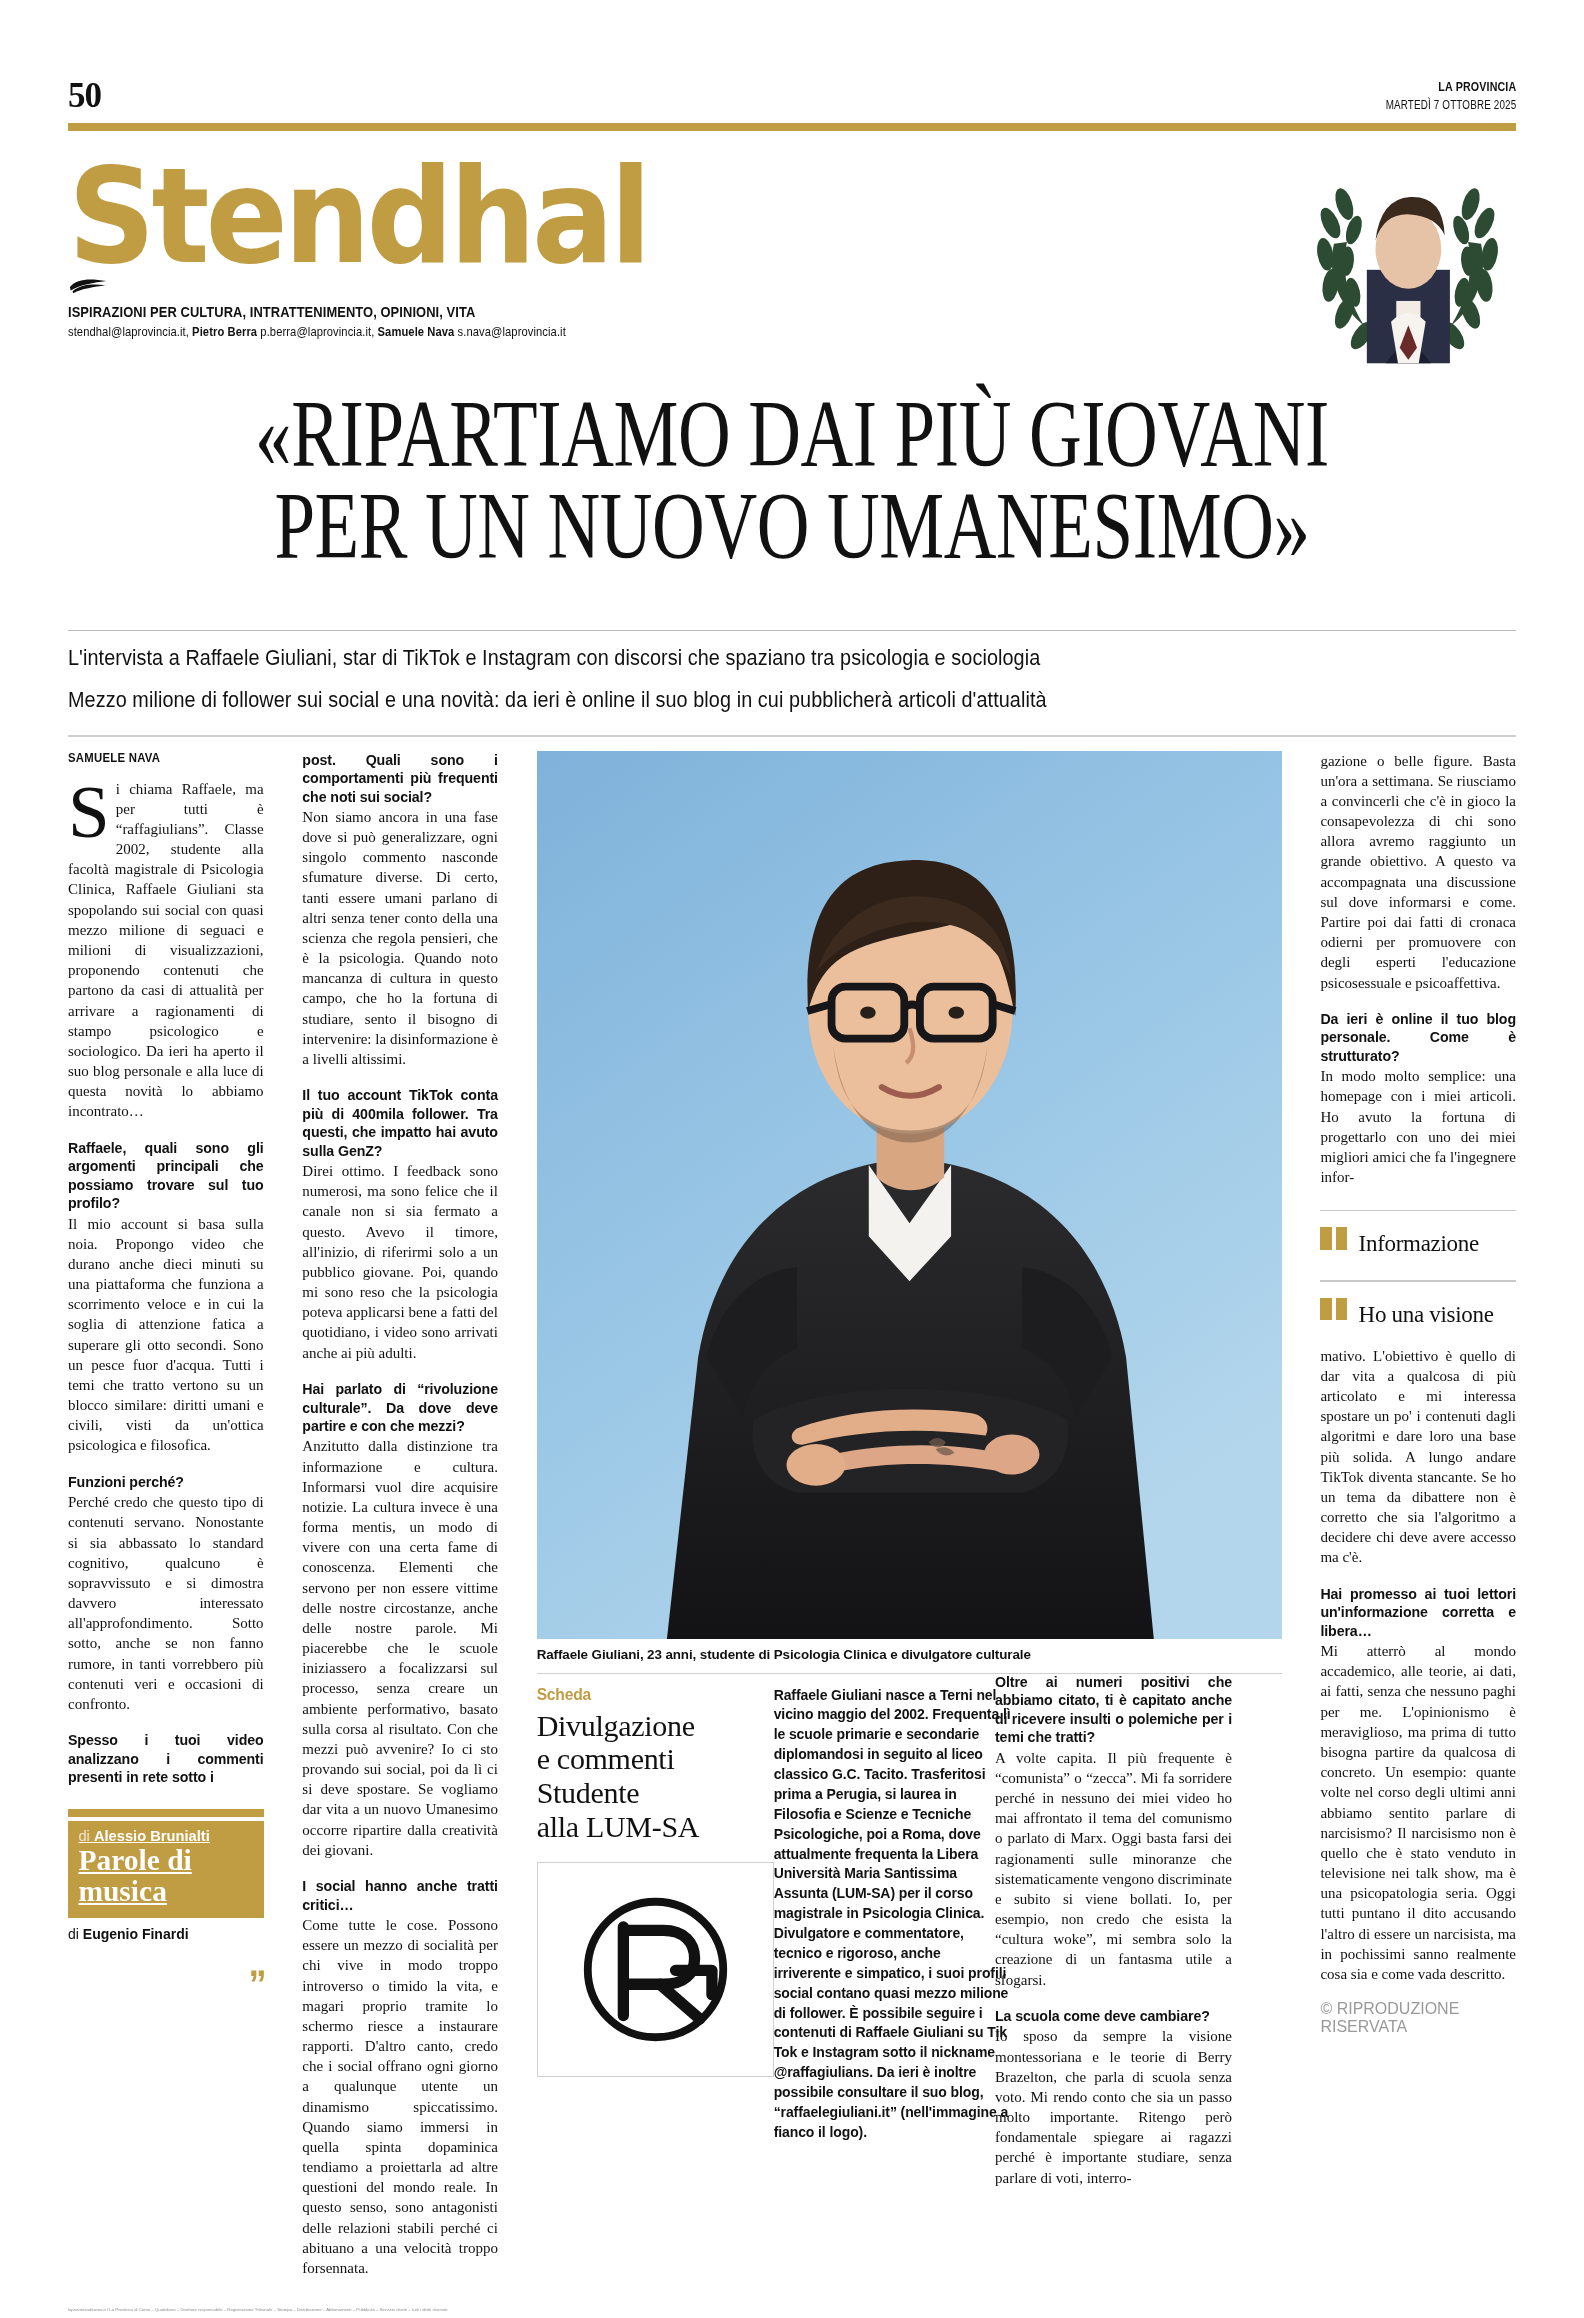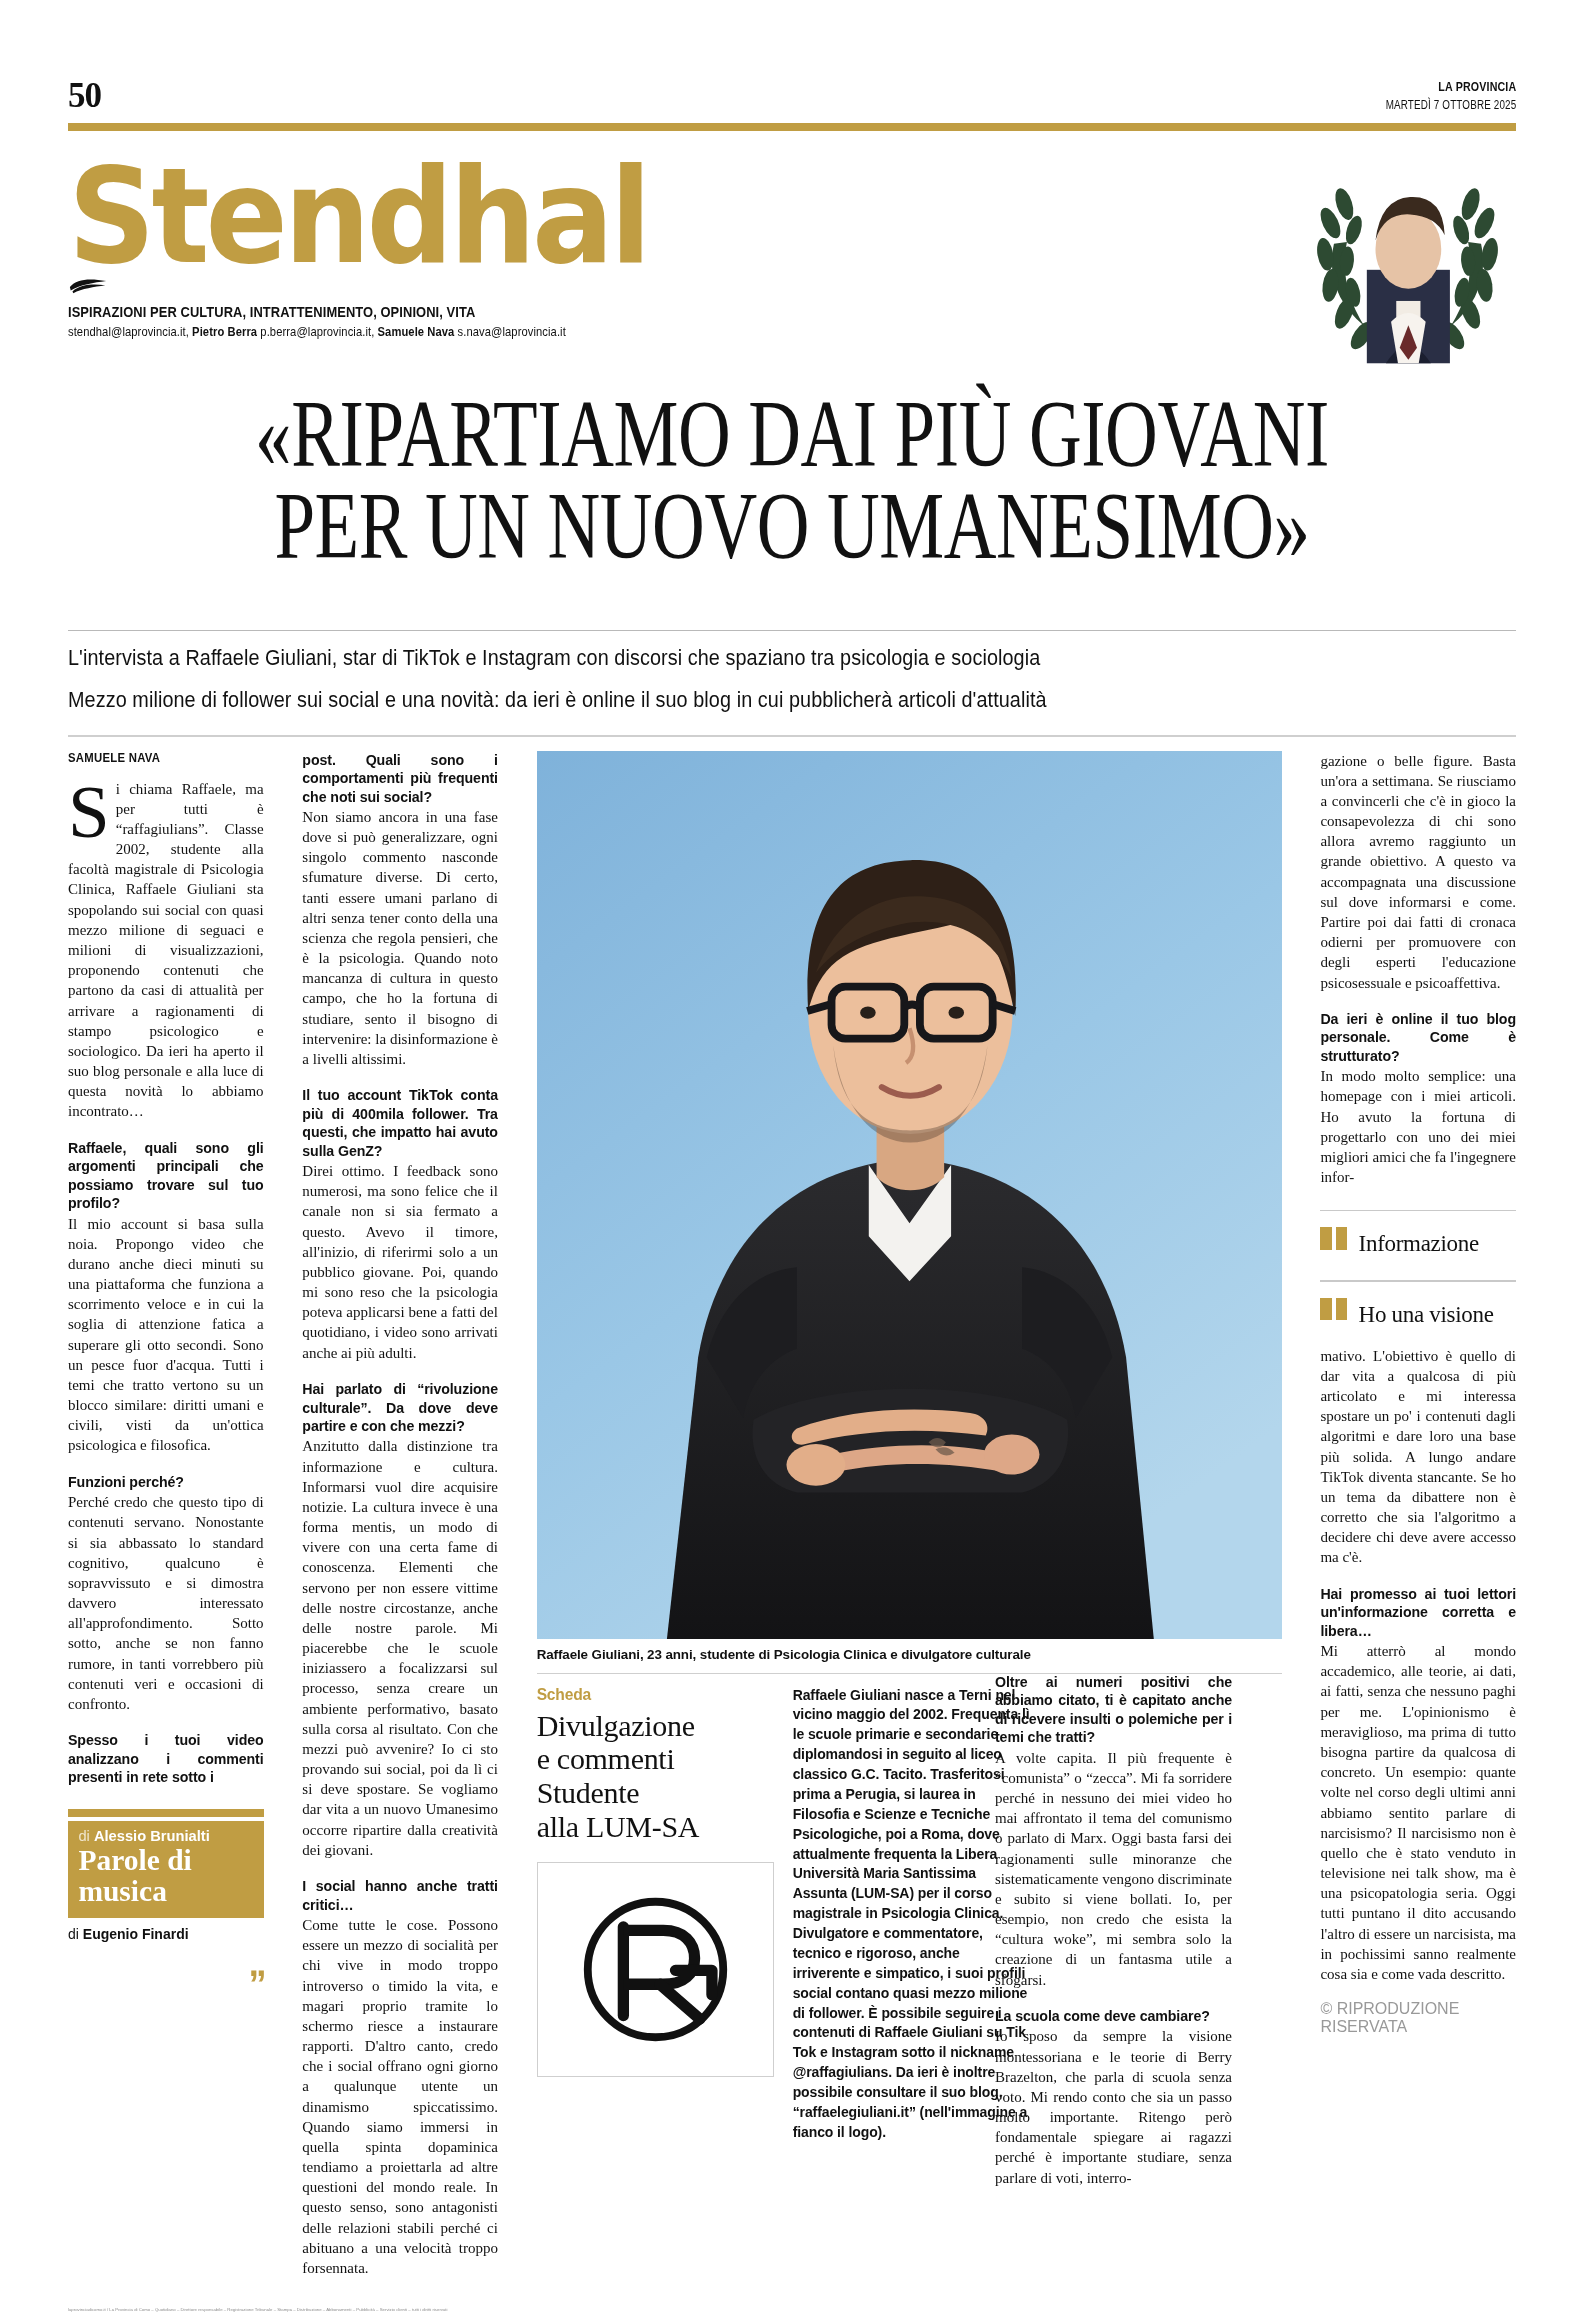--- a/index.html
+++ b/index.html
@@ -105,21 +105,21 @@
   }
   .q + p.body { margin-top:0.9px; }
   .dropcap::first-letter {
     float:left; font-size:75px; line-height:0.74; padding:5.2px 6px 0 0;
     font-family:"Liberation Serif", serif; font-weight:400;
   }
 
   
   .pm { margin-top:22.5px; }
   .pm-top { height:7.8px; background:#c09d43; }
-  .pm-head { background:#c09d43; padding:7.8px 10.4px 10.4px 10.4px; margin-top:3.5px; color:#fff; }
+  .pm-head { background:#c09d43; padding:7.8px 10.4px 10.4px 10.4px; margin-top:3.5px; color:#fff;text-decoration:underline; }
   .pm-di { font-family:"Liberation Sans", sans-serif; font-size:14.7px; }
   .pm-di b { font-weight:700; }
   .pm-di .light { color:#f0e6cd; font-weight:400; }
   .pm-title { font-family:"Liberation Serif", serif; font-size:29.5px; font-weight:700; line-height:1.05; margin-top:0.9px; color:#fff; }
   .pm-body {
     font-family:"Liberation Serif", serif;
     font-size:19px; line-height:1.33; margin-top:21px;
   }
   .pm-by { font-family:"Liberation Sans", sans-serif; font-size:14px; margin-top:8.7px; }
   .pm-by b { font-weight:700; }
@@ -131,21 +131,21 @@
     width:100%; height:888px; position:relative; overflow:hidden;
     background:linear-gradient(165deg,#7fb4dc 0%, #93c2e3 45%, #a8cfe9 100%);
   }
   .caption {
     font-family:"Liberation Sans", sans-serif;
     font-size:13.4px; font-weight:700; margin-top:8.7px; letter-spacing:-0.1px;
   }
   .cap-rule { height:0.9px; background:#cfcfcf; margin-top:10.4px; }
 
   
-  .scheda { margin-top:12px; display:flex; gap:19px; }
+  .scheda { margin-top:12px; display:flex; }
   .scheda-left { width:237px; }
   .scheda-label {
     font-family:"Liberation Sans", sans-serif; font-weight:700; font-size:15.6px;
     color:#c09d43; letter-spacing:-0.2px;
   }
   .scheda-title {
     font-family:"Liberation Serif", serif; font-size:30px; line-height:1.12;
     margin-top:5.2px; letter-spacing:-0.3px;
   }
   .logo-box { border:0.9px solid #cfcfcf; margin-top:19px; height:215px; display:flex; align-items:center; justify-content:center; }

